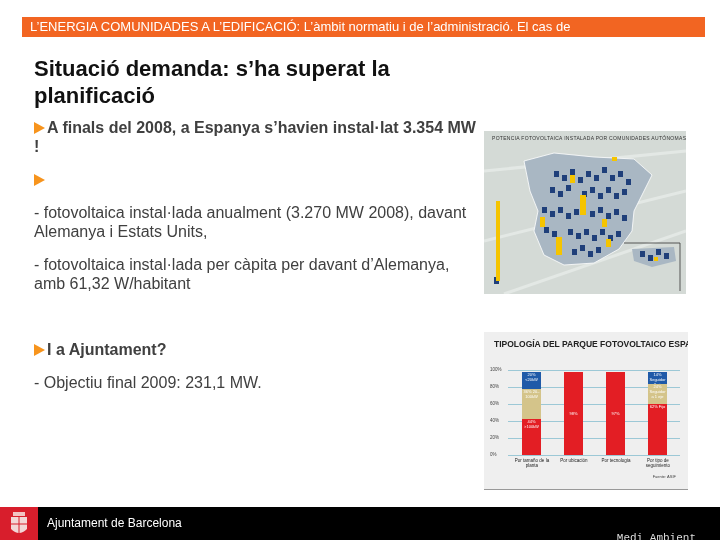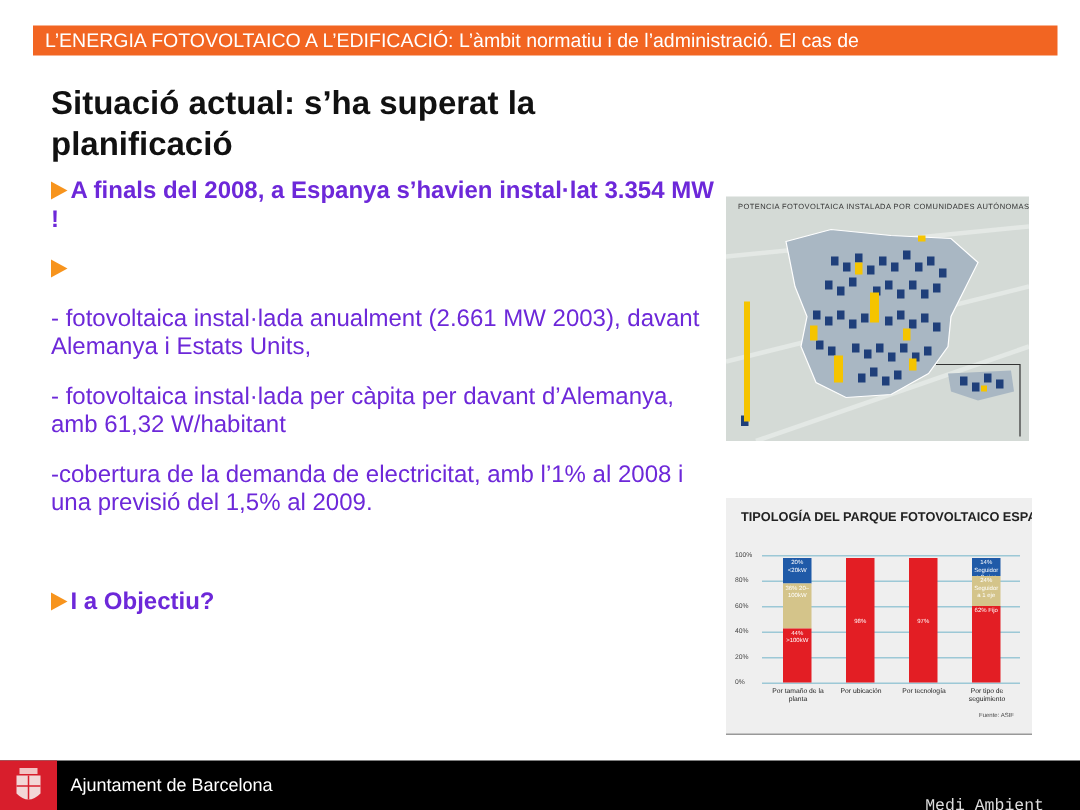--- a/index.html
+++ b/index.html
@@ -1,19 +1,19 @@
 <!DOCTYPE html>
 <html><head>
 <meta charset="utf-8">
 <style>
   html, body { margin:0; padding:0; }
   body { width:720px; height:540px; position:relative; overflow:hidden; background:#ffffff; font-family:"Liberation Sans", sans-serif; color:#000; }
   .header-bar { position:absolute; left:22px; top:17px; width:683px; height:20px; background:#f26522; color:#fff; font-size:13px; line-height:20px; padding-left:8px; box-sizing:border-box; white-space:nowrap; overflow:hidden; }
   .title { position:absolute; left:34px; top:55px; width:440px; font-size:22px; font-weight:bold; line-height:27px; color:#111; }
-  .body { position:absolute; left:34px; top:118px; width:445px; font-size:16px; line-height:19px; color:#6d28d9; }
+  .body { position:absolute; left:34px; top:118px; width:445px; font-size:16px; line-height:19px; color:#404040; }
   .para { margin:0 0 14px 0; }
   .bul { display:inline-block; width:0; height:0; border-top:6px solid transparent; border-bottom:6px solid transparent; border-left:11px solid #f7941d; margin-right:2px; vertical-align:-1px; }
   .bold { font-weight:bold; }
   .gap { height:33px; }
   .map { position:absolute; left:484px; top:131px; width:202px; height:163px; background:#d4dad6; overflow:hidden; }
   .map-title { position:absolute; left:8px; top:4px; font-size:5px; color:#333; white-space:nowrap; letter-spacing:0.3px; }
   .chart-img { position:absolute; left:484px; top:332px; width:204px; height:157px; background:#efefef; border-bottom:1px solid #999; overflow:hidden; }
   .chart-title { position:absolute; left:10px; top:7px; font-size:8.5px; font-weight:bold; color:#222; white-space:nowrap; }
   .ytick { position:absolute; left:6px; font-size:4.5px; color:#444; }
   .gridl { position:absolute; left:24px; width:172px; height:1px; background:#9cc8d6; }
@@ -23,39 +23,39 @@
   .src { position:absolute; right:12px; bottom:10px; font-size:4px; color:#444; }
   .footer { position:absolute; left:0; top:507px; width:720px; height:33px; background:#000; }
   .logo { position:absolute; left:0; top:0; width:38px; height:33px; background:#d81e2c; }
   .footer-org { position:absolute; left:47px; top:9px; font-size:12px; color:#fff; }
   .footer-dept { position:absolute; right:24px; top:25px; font-size:11px; color:#ddd;font-family:Liberation Mono, monospace; }
 </style>
 </head>
 <body>
 
 <div class="header-bar">
-  <span>L’ENERGIA FOTOVOLTAICO A L’EDIFICACIÓ:</span><span> L’àmbit normatiu i de l’administració. El cas de</span>
+  <span>L’ENERGIA COMUNIDADES A L’EDIFICACIÓ:</span><span> L’àmbit normatiu i de l’administració. El cas de</span>
 </div>
 
-<div class="title">Situació actual: s’ha superat la planificació</div>
+<div class="title">Situació demanda: s’ha superat la planificació</div>
 
 <div class="body">
   <div class="para bold">
     <span class="bul"></span><span>A finals del 2008, a Espanya s’havien instal·lat 3.354 MW !</span>
   </div>
   <div class="para">
     <span class="bul"></span>
   </div>
-  <div class="para">- fotovoltaica instal·lada anualment (2.661 MW 2003), davant Alemanya i Estats Units,</div>
+  <div class="para">- fotovoltaica instal·lada anualment (3.270 MW 2008), davant Alemanya i Estats Units,</div>
   <div class="para">- fotovoltaica instal·lada per càpita per davant d’Alemanya, amb 61,32 W/habitant</div>
-  <div class="para">-cobertura de la demanda de electricitat, amb l’1% al 2008 i una previsió del 1,5% al 2009.</div>
   <div class="gap"></div>
   <div class="para bold">
-    <span class="bul"></span><span>I a Objectiu?</span>
+    <span class="bul"></span><span>I a Ajuntament?</span>
   </div>
+  <div class="para">- Objectiu final 2009: 231,1 MW.</div>
 </div>
 
 <div class="map">
   <div class="map-title">POTENCIA FOTOVOLTAICA INSTALADA POR COMUNIDADES AUTÓNOMAS EN 2008</div>
   <svg width="202" height="163" viewBox="0 0 202 163">
     <g stroke="#eef2ef" stroke-width="3" opacity="0.6">
       <line x1="0" y1="40" x2="202" y2="20"></line>
         <line x1="0" y1="110" x2="202" y2="60"></line>
         <line x1="20" y1="163" x2="202" y2="100"></line>
     </g>

